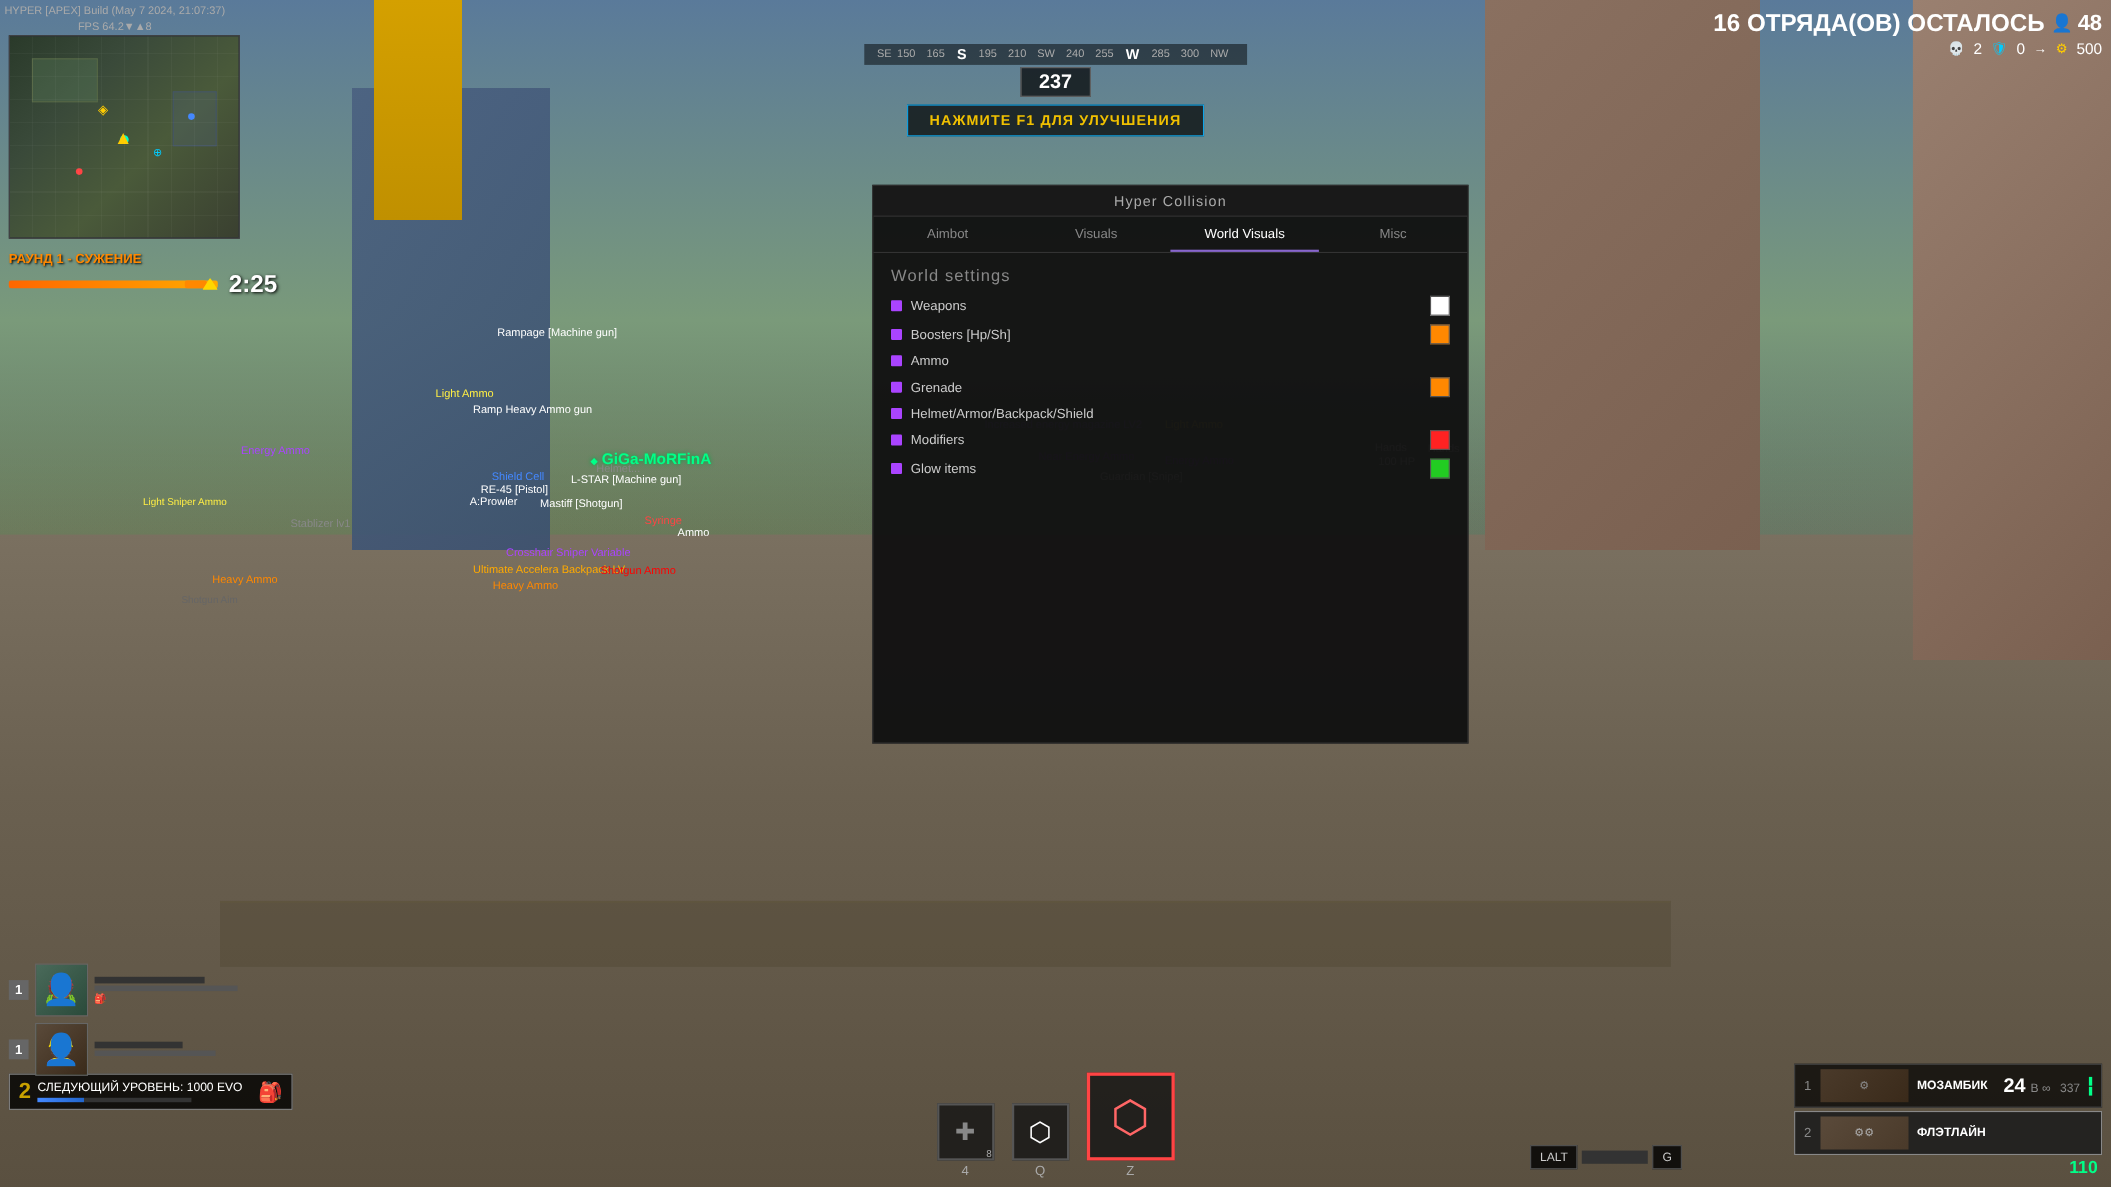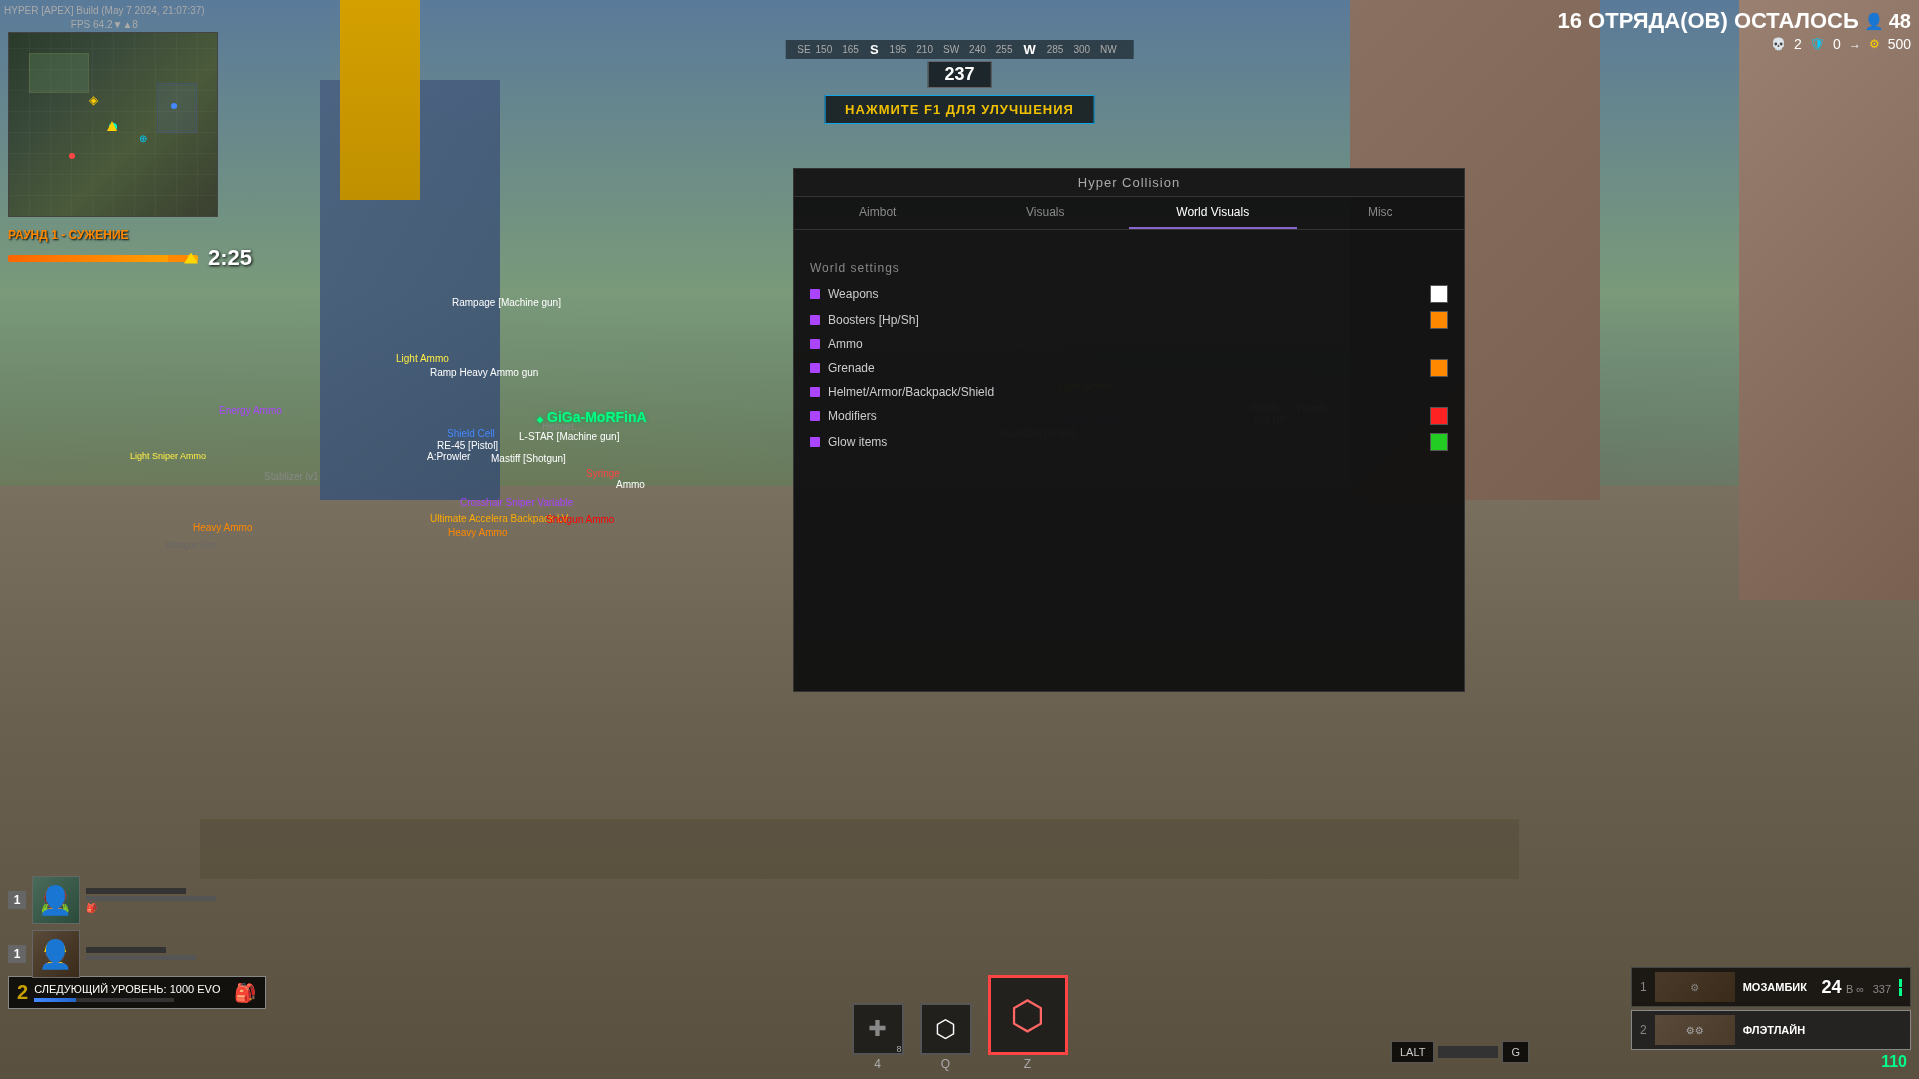--- a/index.html
+++ b/index.html
@@ -218,21 +218,21 @@
       flex-direction: column;
       align-items: center;
       gap: 2px;
     }
 
     
     .cheat-panel {
       position: absolute;
       top: 168px;
       left: 793px;
-      width: 672px;
+      width: 542px;
       background: rgba(18, 18, 18, 0.97);
       border: 1px solid #333;
       z-index: 100;
     }
 
     .cheat-title-bar {
       background: rgba(25,25,25,1);
       padding: 6px 16px;
       display: flex;
       justify-content: center;
@@ -264,24 +264,23 @@
       color: #fff;
       border-bottom: 2px solid #8866cc;
     }
 
     .cheat-content {
       padding: 12px 16px;
     }
 
     .section-title {
       color: #888;
-      font-size: 12px;
+      font-size: 15px;
       margin-bottom: 10px;
       letter-spacing: 1px;
-      margin-top: 19px;
     }
 
     .setting-row {
       display: flex;
       align-items: center;
       justify-content: space-between;
       margin-bottom: 8px;
     }
 
     .setting-left {

